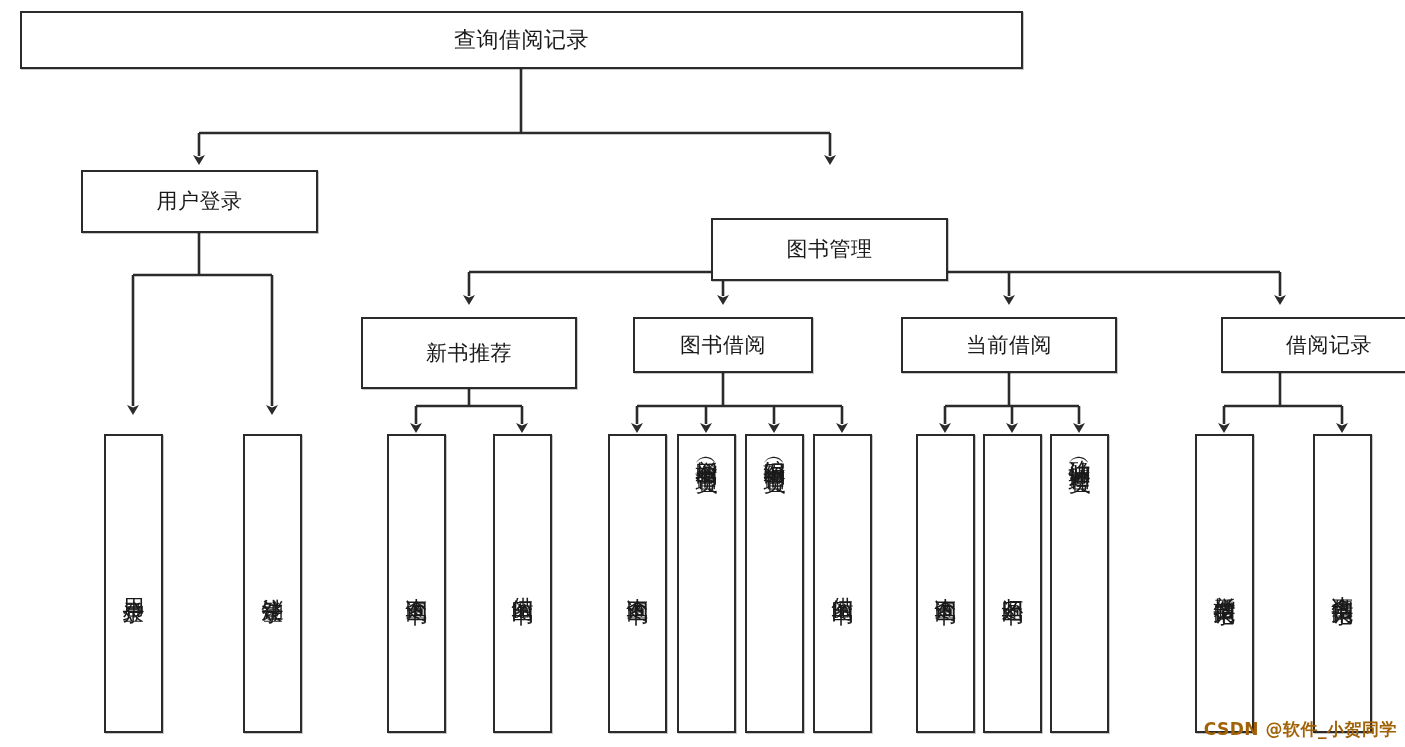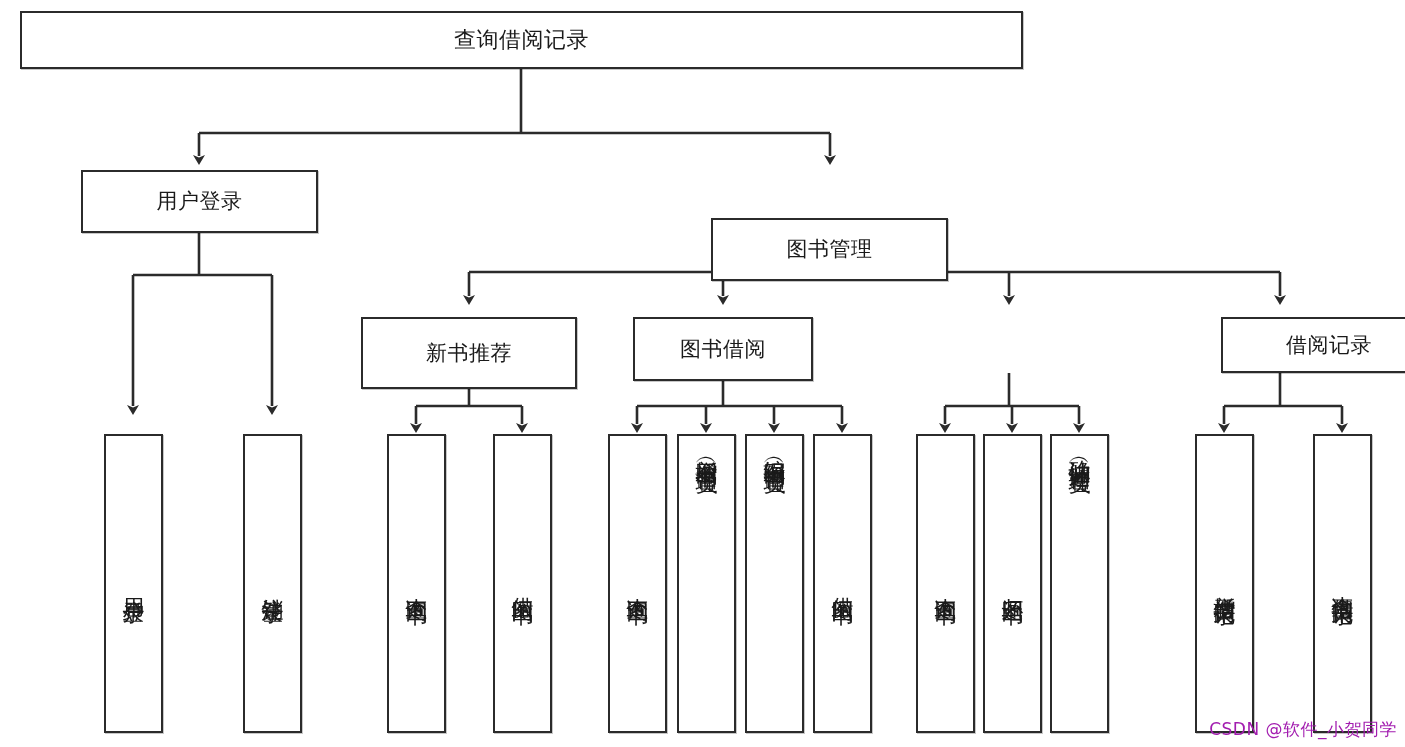--- a/index.html
+++ b/index.html
@@ -67,24 +67,25 @@
   }
   .node.vert.center {
     align-items: center;
     padding-top: 0;
   }
   #watermark {
     position: absolute;
     right: 8px;
     bottom: 6px;
     font-size: 17px;
-    color: #a21caf;
+    color: #a16207;
     letter-spacing: 0.5px;
     user-select: none;
     white-space: nowrap;
+    font-weight: bold;
   }
 </style>
 </head>
 <body>
 
 <div id="canvas">
 
   <svg id="edges" viewBox="0 0 1405 747">
     <defs>
       <marker id="arrow" markerWidth="10" markerHeight="12" refX="1" refY="6" orient="auto" markerUnits="userSpaceOnUse">
@@ -143,22 +144,25 @@
   <div class="node horiz" style="left:81px; top:170px; width:237px; height:63px;">
     <span>用户登录</span>
   </div>
   <div class="node horiz" style="left:711px; top:170px; width:237px; height:63px;margin-top:48px;">
     <span>图书管理</span>
   </div>
 
   <div class="node horiz" style="left:361px; top:317px; width:216px; height:72px;">
     <span>新书推荐</span>
   </div>
-  <div class="node horiz" style="left:633px; top:317px; width:180px; height:64px;">
+  <div class="node horiz" style="left:633px; top:317px; width:180px; height:56px;">
     <span>图书借阅</span>
+  </div>
+  <div class="node horiz" style="left:901px; top:317px; width:216px; height:56px;">
+    <span>当前借阅</span>
   </div>
   <div class="node horiz" style="left:1221px; top:317px; width:216px; height:56px;">
     <span>借阅记录</span>
   </div>
 
   <div class="node vert center" style="left:104px; top:434px; width:59px; height:299px;">
     <span>用户登录</span>
   </div>
   <div class="node vert center" style="left:243px; top:434px; width:59px; height:299px;">
     <span>注销登录</span>

